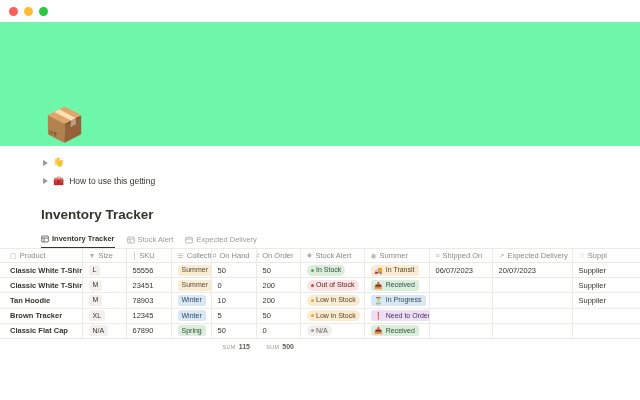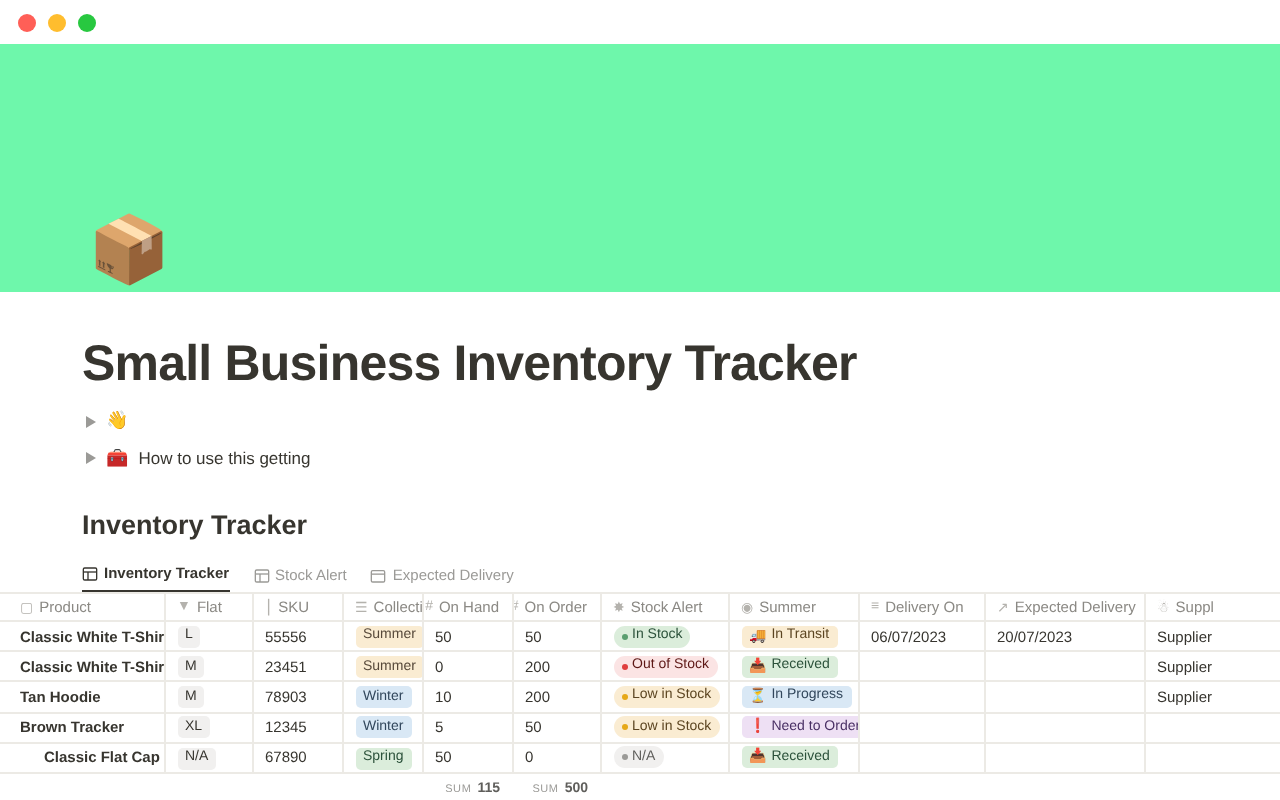--- a/index.html
+++ b/index.html
@@ -129,21 +129,20 @@
     <span class="dot" style="background:#ffbd2e"></span>
     <span class="dot" style="background:#28c840"></span>
   </div>
 
   <div class="cover" style="background:#6ef7ab"></div>
 
   <div class="page-icon">📦</div>
 
   <div class="content">
 
-    <div class="page-title">Small Business Inventory Tracker</div>
 
     <div class="toggle-row">
       <span class="tri"></span>
       <span class="toggle-emoji">👋</span>
     </div>
 
     <div class="toggle-row">
       <span class="tri"></span>
       <span class="toggle-emoji">🧰</span>
       <span>How to use this getting</span>
@@ -197,21 +196,21 @@
         <tr>
           <th style="padding-left:10px">
             <div class="hd">
                 <span class="hicon">▢</span>
             <span>Product</span>
               </div>
             </th>
           <th>
             <div class="hd">
                 <span class="hicon">▼</span>
-            <span>Flat</span>
+            <span>Size</span>
               </div>
             </th>
           <th>
             <div class="hd">
                 <span class="hicon">⎮</span>
             <span>SKU</span>
               </div>
             </th>
           <th>
             <div class="hd">
@@ -239,21 +238,21 @@
             </th>
           <th>
             <div class="hd">
                 <span class="hicon">◉</span>
             <span>Summer</span>
               </div>
             </th>
           <th>
             <div class="hd">
                 <span class="hicon">≡</span>
-            <span>Delivery On</span>
+            <span>Shipped On</span>
               </div>
             </th>
           <th>
             <div class="hd">
                 <span class="hicon">↗</span>
             <span>Expected Delivery</span>
               </div>
             </th>
           <th>
             <div class="hd">
@@ -310,21 +309,21 @@
             <td><span class="pill pill-win">Winter</span></td>
             <td class="num">5</td>
             <td class="num">50</td>
             <td><span class="badge" style="background:#faecd2;color:#5c4521"><span class="sdot" style="background:#e6a817"></span>Low in Stock</span></td>
             <td><span class="stat" style="background:#eee0f4;color:#492f64"><span class="em">❗</span>Need to Order</span></td>
             <td></td>
             <td></td>
             <td></td>
           </tr>
           <tr>
-            <td class="product" style="padding-left:22px">Classic Flat Cap</td>
+            <td class="product" style="padding-left:10px">Classic Flat Cap</td>
             <td><span class="pill pill-gray">N/A</span></td>
             <td class="num">67890</td>
             <td><span class="pill pill-spr">Spring</span></td>
             <td class="num">50</td>
             <td class="num">0</td>
             <td><span class="badge" style="background:#f1f0ef;color:#5f5e5b"><span class="sdot" style="background:#9b9a97"></span>N/A</span></td>
             <td><span class="stat" style="background:#dbeddb;color:#2b513a"><span class="em">📥</span>Received</span></td>
             <td></td>
             <td></td>
             <td></td>

